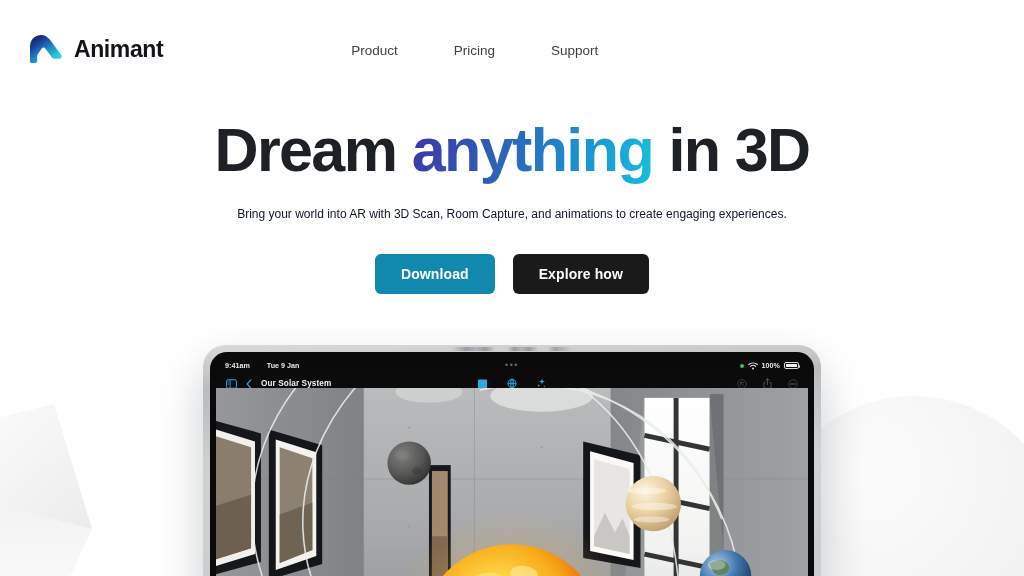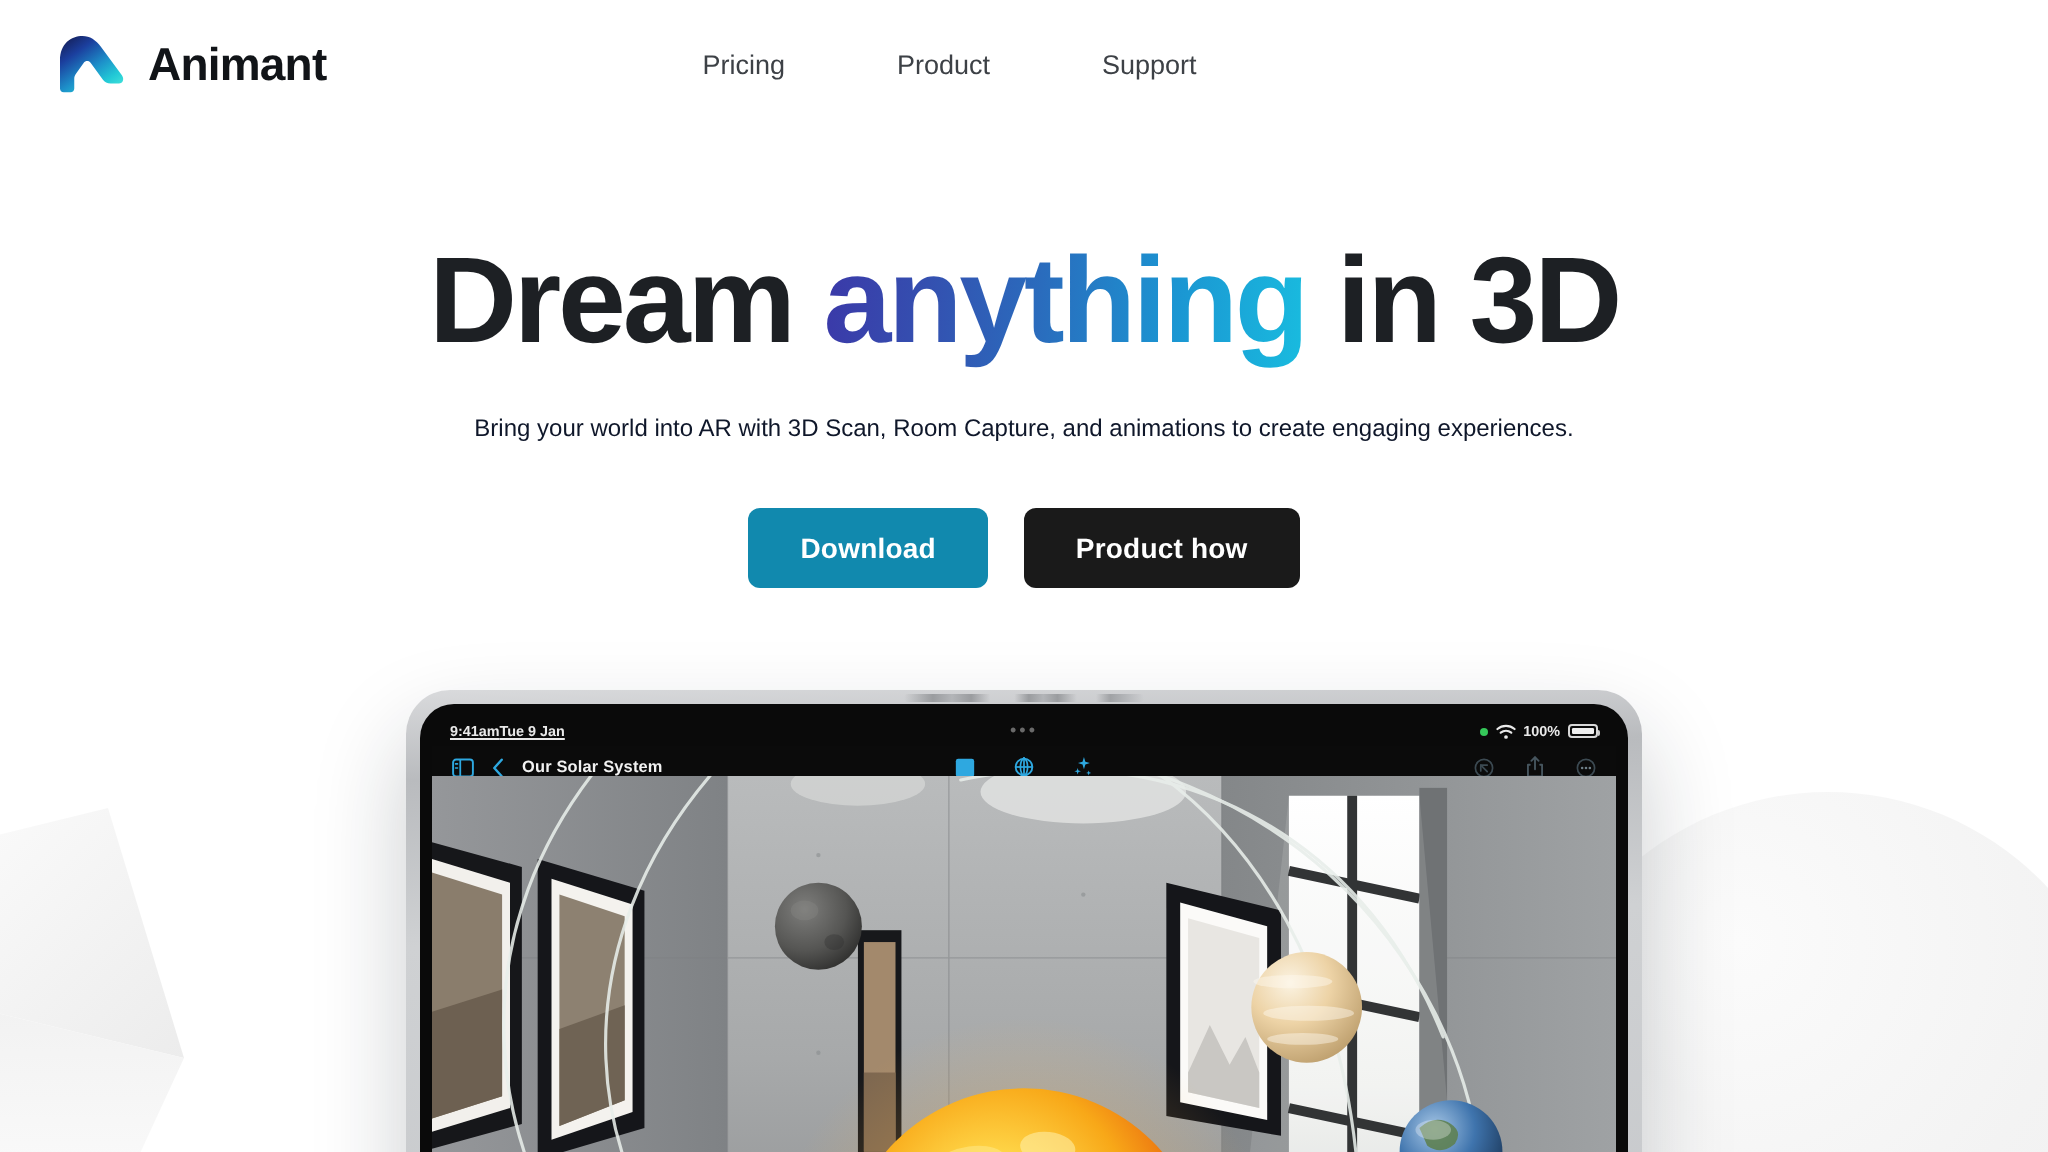--- a/index.html
+++ b/index.html
@@ -23,21 +23,21 @@
   }
   .decor-sphere2 {
     position:absolute; right:150px; bottom:-170px; width:230px; height:230px;
     border-radius:50%;
     background:radial-gradient(circle at 40% 30%, #fdfdfd 0%, #f6f6f6 60%, #f2f2f2 100%);
   }
 
   
   header {
     position:relative; z-index:5;
-    height:64px; display:flex; align-items:center;
+    height:64px; display:flex; align-items:flex-end;
     padding:0 26px;
   }
   .brand { display:flex; align-items:center; gap:10px; cursor:pointer; }
   .brand-mark { width:38px; height:30px; display:block; }
   .brand-name {
     font-size:23px; font-weight:bold; color:#111418;
     letter-spacing:-0.4px;
   }
 
   nav { display:flex; align-items:center; gap:0; margin-left:160px; }
@@ -104,21 +104,21 @@
     border-radius:17px 17px 6px 6px;
     padding:6px 6px 0 6px;
     overflow:hidden;
   }
 
   
   .ios-status {
     height:15px; display:flex; align-items:center; color:#e9e9e9;
     font-size:7.2px; padding:0 9px; position:relative;
   }
-  .status-left { display:flex; align-items:center; gap:0; font-weight:bold;text-decoration:underline; }
+  .status-left { display:flex; align-items:center; gap:17px; font-weight:bold; }
   .status-dots {
     position:absolute; left:50%; transform:translateX(-50%);
     color:#6a6a6a; font-size:9px; letter-spacing:1.5px; line-height:1;
   }
   .status-right {
     margin-left:auto; display:flex; align-items:center; gap:4px; font-weight:bold;
   }
   .dot-green { width:4px; height:4px; border-radius:50%; background:#35c759; }
   .batt {
     width:15px; height:7px; border:0.9px solid #d8d8d8; border-radius:2px;
@@ -190,37 +190,37 @@
           <stop offset="100%" stop-color="#43e3da"></stop>
         </linearGradient>
       </defs>
       <path d="M4 29 L4 14 C4 5 10 1 16 1 C20 1 23 3 26 7 L37 22 C38.4 24 37.6 26.4 35.4 26.4 L31 26.4 C29.2 26.4 27.8 25.6 26.8 24.2 L20.4 15.4 C19.4 14 17.6 14 16.6 15.4 L12.6 21 C12 21.8 11.6 22.8 11.6 23.8 L11.6 29 C11.6 30.2 10.8 31 9.6 31 L6 31 C4.8 31 4 30.2 4 29 Z" fill="url(#lg)"></path>
     </svg>
     <span class="brand-name">Animant</span>
   </div>
 
   <nav>
     <div class="nav-item">
-      <span>Pricing</span>
+      <span>Product</span>
     </div>
     <div class="nav-item">
-      <span>Product</span>
+      <span>Pricing</span>
     </div>
     <div class="nav-item">
       <span>Support</span>
     </div>
   </nav>
 </header>
 
 <section class="hero">
   <h1><span>Dream </span><span class="grad">anything</span><span> in 3D</span></h1>
   <p class="sub">Bring your world into AR with 3D Scan, Room Capture, and animations to create engaging experiences.</p>
   <div class="cta">
     <button class="btn btn-primary">Download</button>
-    <button class="btn btn-dark">Product how</button>
+    <button class="btn btn-dark">Explore how</button>
   </div>
 </section>
 
 <div class="tablet-wrap">
   <div class="tablet-frame">
     <div class="tablet-top-notch"></div>
 
     <div class="tablet-screen">
 
       <div class="ios-status">

